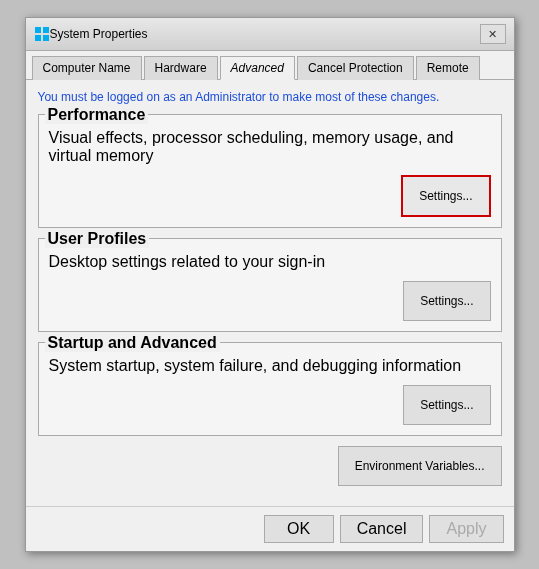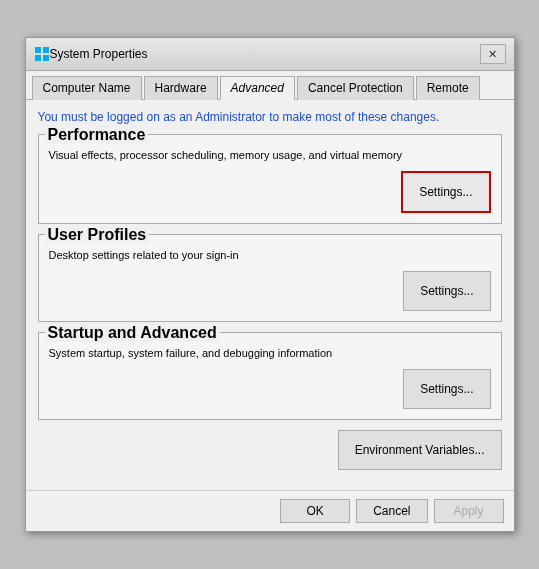--- a/index.html
+++ b/index.html
@@ -123,21 +123,21 @@
       font-weight: bold;
       color: #000;
       background: #f0f0f0;
       position: absolute;
       top: -9px;
       left: 6px;
       padding: 0 3px;
     }
 
     .section-desc {
-      font-size: 11px;
+      font-size: 16px;
       color: #000;
       margin-top: 6px;
       margin-bottom: 10px;
     }
 
     .section-btn-row {
       display: flex;
       justify-content: flex-end;
     }
 
@@ -177,21 +177,21 @@
       display: flex;
       justify-content: flex-end;
       gap: 6px;
       background: #f0f0f0;
     }
 
     .ok-btn, .cancel-btn, .apply-btn {
       padding: 4px 16px;
       background: #e0e0e0;
       border: 1px solid #aaa;
-      font-size: 12px;
+      font-size: 16px;
       cursor: pointer;
       min-width: 70px;
     }
 
     .apply-btn:disabled {
       color: #aaa;
       cursor: default;
     }
   </style>
 </head>

